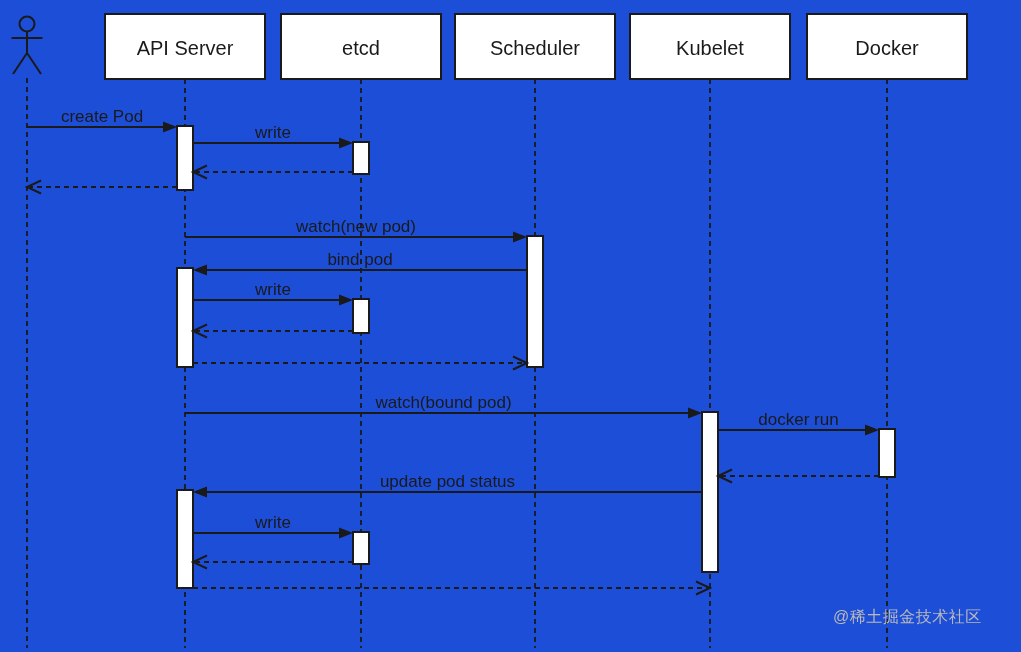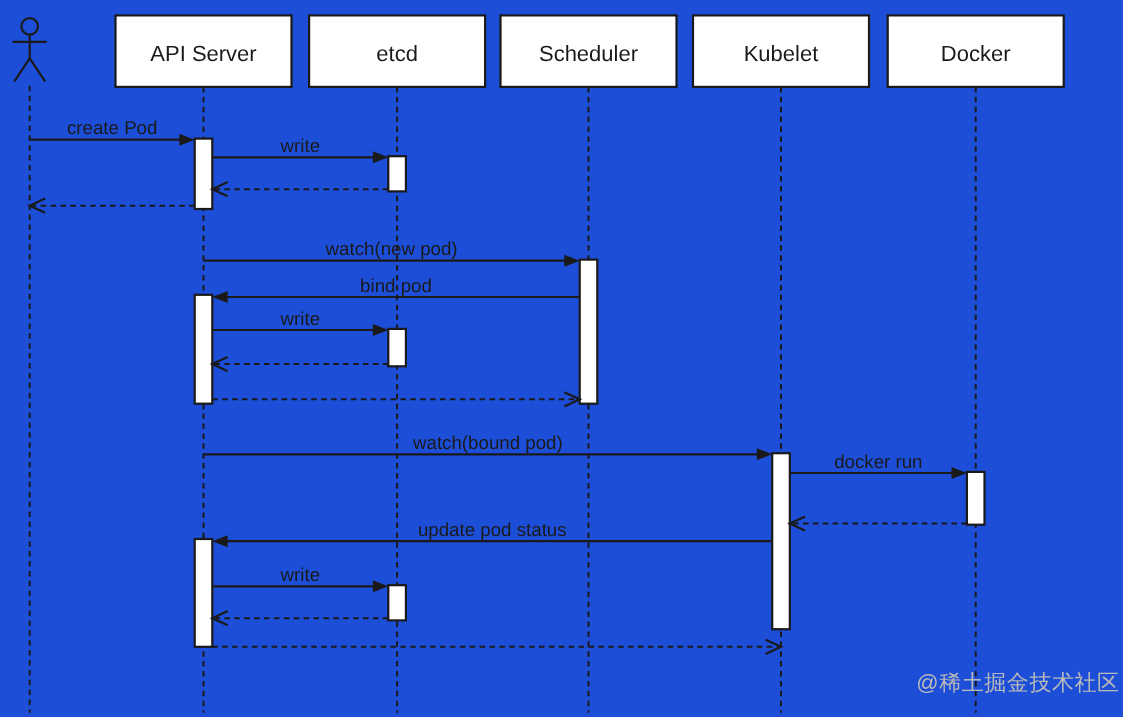--- a/index.html
+++ b/index.html
@@ -23,21 +23,21 @@
   #diagram-svg text {
     font-family: "Liberation Sans", sans-serif;
     fill: #1a1a1a;
   }
   .participant-label { font-size: 20px; }
   .message-label { font-size: 17px; }
   .watermark {
     position: absolute;
     left: 833px;
     top: 607px;
-    font-size: 20px;
+    font-size: 16px;
     letter-spacing: 0.5px;
     color: #b9b9b9;
     white-space: nowrap;
     user-select: none;
   }
 </style>
 </head>
 <body>
 
 <div id="stage">

